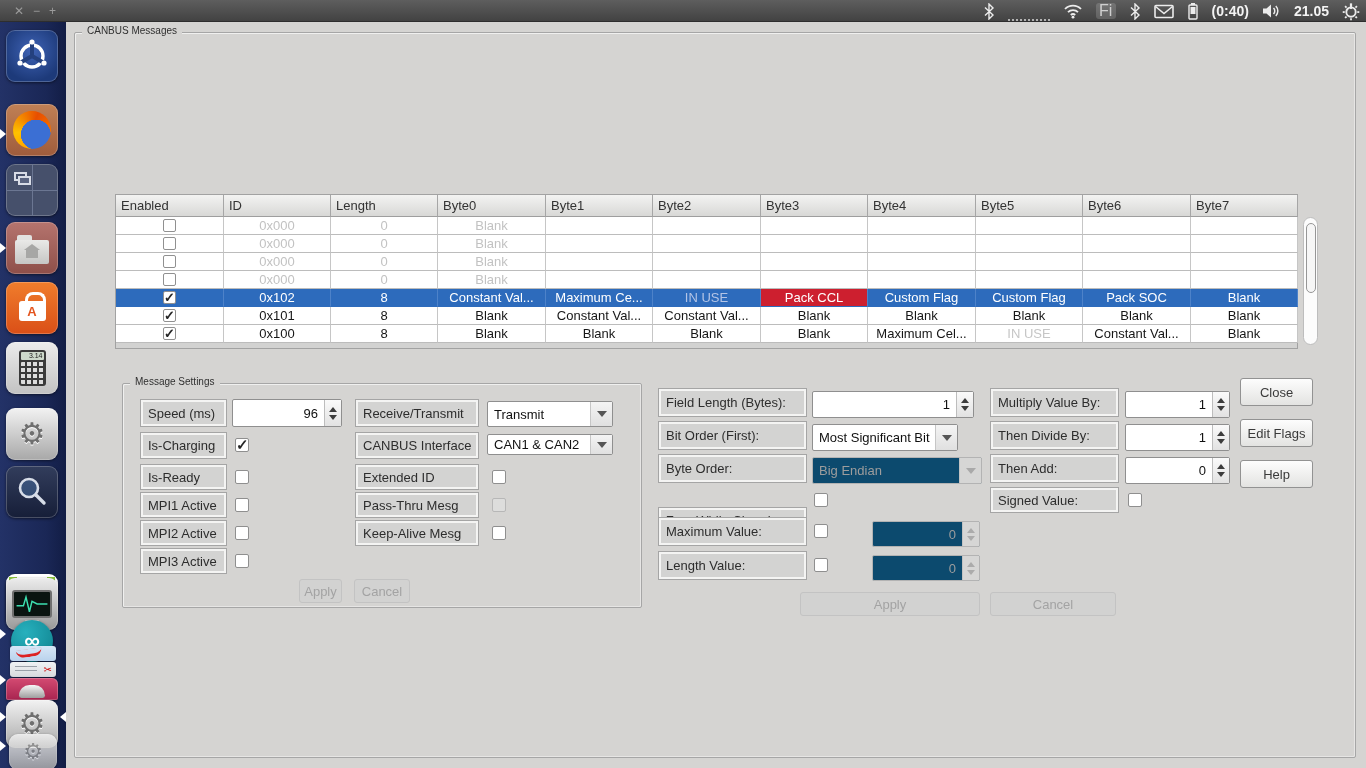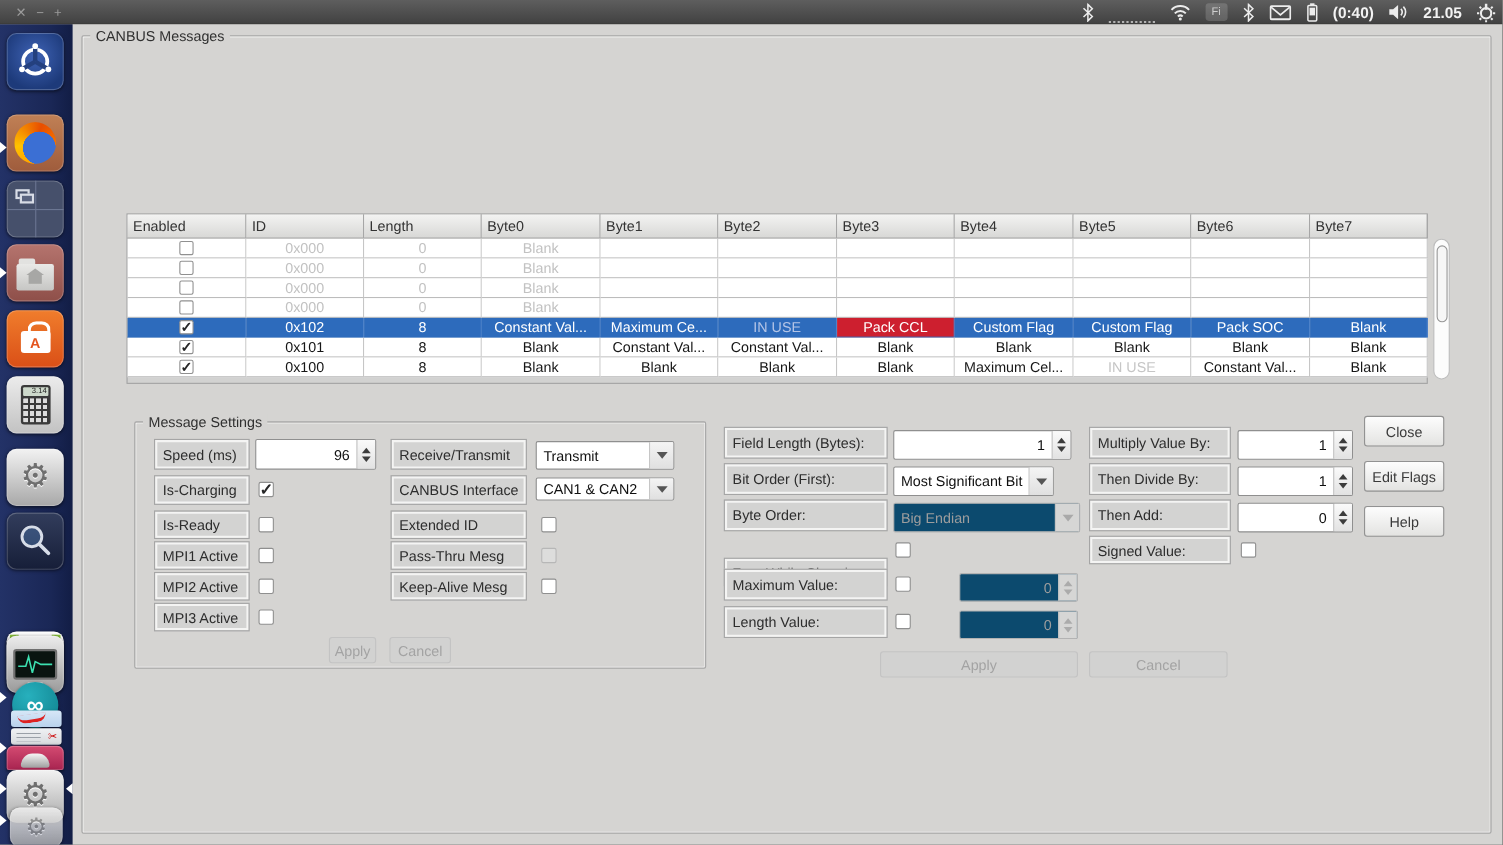--- a/index.html
+++ b/index.html
@@ -9,21 +9,21 @@
   
   .panel { position:absolute; left:0; top:0; width:1366px; height:22px;
            background:linear-gradient(#5e5e5e,#424242); border-bottom:1px solid #2e2e2e; z-index:50;
            display:flex; align-items:center; }
   .winctl { display:flex; gap:9px; margin-left:14px; }
   .winctl span { color:#9b9b9b; font-size:12px; line-height:20px; cursor:default; }
   .tray { position:absolute; right:6px; top:0; height:22px; display:flex; align-items:center; gap:13px; color:#efefef; }
   .tray svg { display:block; }
   .ticker { width:42px; height:10px; margin-top:10px; border-bottom:2px dotted #cfcfcf; opacity:.8; }
   .fi-badge { width:20px; height:16px; background:rgba(255,255,255,.16); border-radius:3px;
-              color:#cfcfcf; font-size:10px; display:flex; align-items:center; justify-content:center; }
+              color:#cfcfcf; font-size:16px; display:flex; align-items:center; justify-content:center; }
   .tray .txt { font-size:14px; color:#f3f3f3;font-weight:bold; }
 
   
   .launcher { position:absolute; left:0; top:22px; width:66px; height:746px;
               background:linear-gradient(90deg,#233267,#1a2756 70%,#121d45); z-index:40; }
   .tile { position:absolute; left:6px; width:52px; height:52px; border-radius:9px;
           box-shadow:inset 0 0 0 1px rgba(255,255,255,.22), 0 1px 3px rgba(0,0,0,.5);
           display:flex; align-items:center; justify-content:center; overflow:hidden; }
   .pip { position:absolute; left:0; width:0; height:0; border-top:5px solid transparent; border-bottom:5px solid transparent; border-left:6px solid #fff; z-index:45;}
   .pipR { position:absolute; right:0; width:0; height:0; border-top:5px solid transparent; border-bottom:5px solid transparent; border-right:6px solid #fff; z-index:45;}
@@ -80,21 +80,21 @@
   .lineset { position:absolute; left:5px; top:4px; width:22px; height:8px;
              background:repeating-linear-gradient(#9aa0a8 0 1px, transparent 1px 4px); }
   .t-crimson { background:linear-gradient(#d44b72,#a82450); flex-direction:column; }
   .dome { width:26px; height:13px; border-radius:13px 13px 3px 3px; background:linear-gradient(#f6f6f6,#9e9e9e); margin-top:4px; }
   .faded { opacity:.85; }
 
   
   .window { position:absolute; left:66px; top:22px; width:1300px; height:746px; background:#d5d4d2; }
   .groupbox { position:absolute; border:1px solid #a6a6a6; border-radius:2px;
               box-shadow:inset 1px 1px 0 rgba(255,255,255,.65), inset -1px -1px 0 rgba(255,255,255,.4); }
-  .gtitle { position:absolute; top:-8px; left:7px; background:#d5d4d2; padding:0 5px; font-size:13px; color:#303030; white-space:nowrap; }
+  .gtitle { position:absolute; top:-8px; left:7px; background:#d5d4d2; padding:0 5px; font-size:10px; color:#303030; white-space:nowrap; }
 
   
   .tablewrap { position:absolute; left:49px; top:172px; width:1183px; background:#d2d2d1;
                border:1px solid #a2a2a2; padding-bottom:5px; }
   .thead, .trow { display:grid; grid-template-columns:108px 107px 107px 108px 107px 108px 107px 108px 107px 108px 107px; }
   .th { height:22px; line-height:21px; font-size:13px; color:#333; text-align:left; padding-left:5px;
         background:linear-gradient(#f3f3f2,#d8d8d6); border-right:1px solid #a6a6a6; border-bottom:1px solid #9e9e9e;
         white-space:nowrap; overflow:hidden; }
   .th:first-child { border-left:none; }
   .td { height:18px; line-height:17px; font-size:13px; color:#161616; text-align:center; background:#fff;

